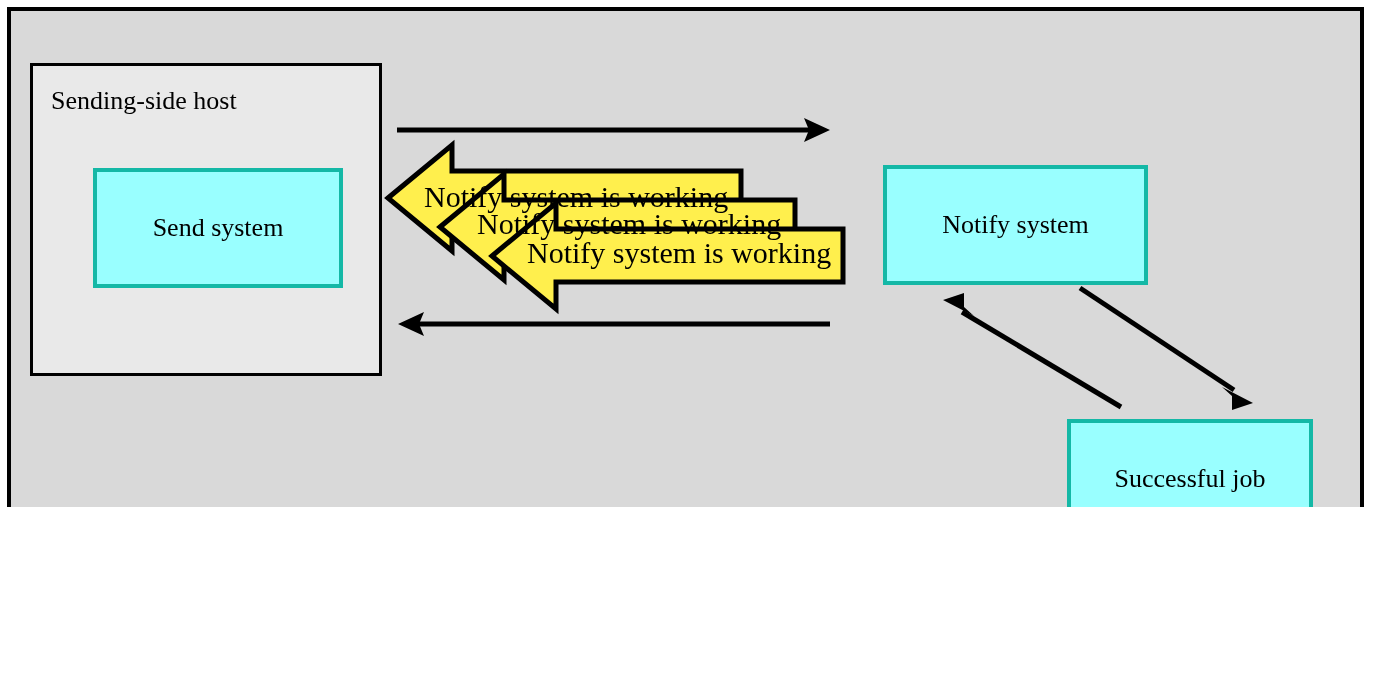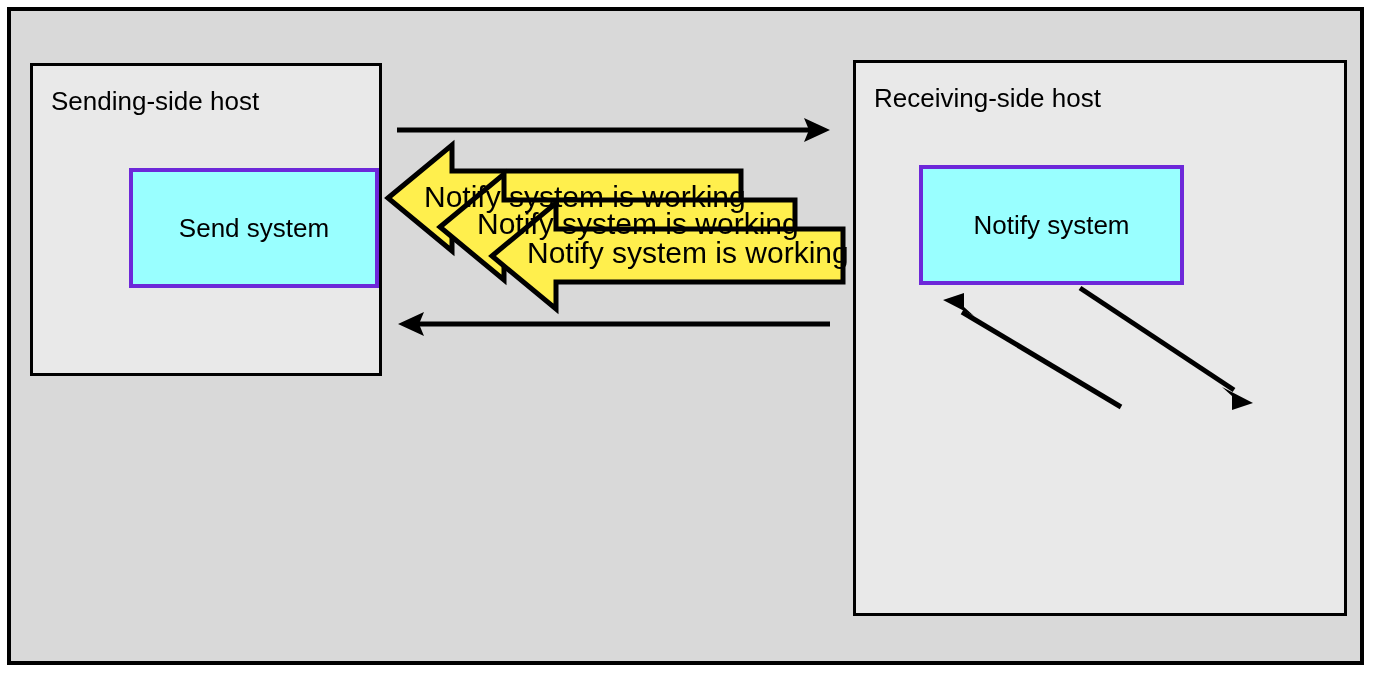--- a/index.html
+++ b/index.html
@@ -4,23 +4,23 @@
 <title>Notify system is working diagram</title>
 <style>
   html, body {
     margin: 0;
     padding: 0;
     background: #ffffff;
   }
   #canvas {
     position: relative;
     width: 1377px;
-    height: 678px;
+    height: 507px;
     background: #ffffff;
-    font-family: Liberation Sans, sans-serif;
+    font-family: Liberation Serif, serif;
     overflow: hidden;
   }
   
   #outer-frame {
     position: absolute;
     left: 7px;
     top: 7px;
     width: 1357px;
     height: 658px;
     box-sizing: border-box;
@@ -52,26 +52,25 @@
     top: 20px;
     font-size: 26px;
     color: #000000;
     white-space: pre;
     letter-spacing: 0px;
   }
   
   .sys-box {
     position: absolute;
     box-sizing: border-box;
-    border: 4px solid #6d28d9;
+    border: 4px solid #14b8a6;
     background: #99ffff;
     display: flex;
     align-items: center;
     justify-content: center;
-    margin-left: 36px;
   }
   .sys-box span {
     font-size: 26px;
     color: #000000;
     white-space: pre;
   }
   #send-system {
     left: 93px;
     top: 168px;
     width: 250px;
@@ -117,28 +116,28 @@
   <div id="outer-frame"></div>
 
   <div class="host-box" id="sending-host">
     <div class="host-title">Sending-side host</div>
   </div>
 
   <div class="sys-box" id="send-system">
     <span>Send system</span>
   </div>
 
-  <div class="host-box" id="receiving-host">
-    <div class="host-title">Receiving-side host</div>
-  </div>
 
   <div class="sys-box" id="receive-system">
     <span>Notify system</span>
   </div>
 
+  <div class="sys-box" id="successful-job">
+    <span>Successful job</span>
+  </div>
 
   <svg id="arrow-layer" viewBox="0 0 1377 678">
 
     <g>
       <line x1="397" y1="130" x2="812" y2="130" stroke="#000000" stroke-width="5"></line>
       <polygon points="830,130 804,118 809,130 804,142" fill="#000000"></polygon>
     </g>
 
     <g>
       <line x1="830" y1="324" x2="415" y2="324" stroke="#000000" stroke-width="5"></line>

